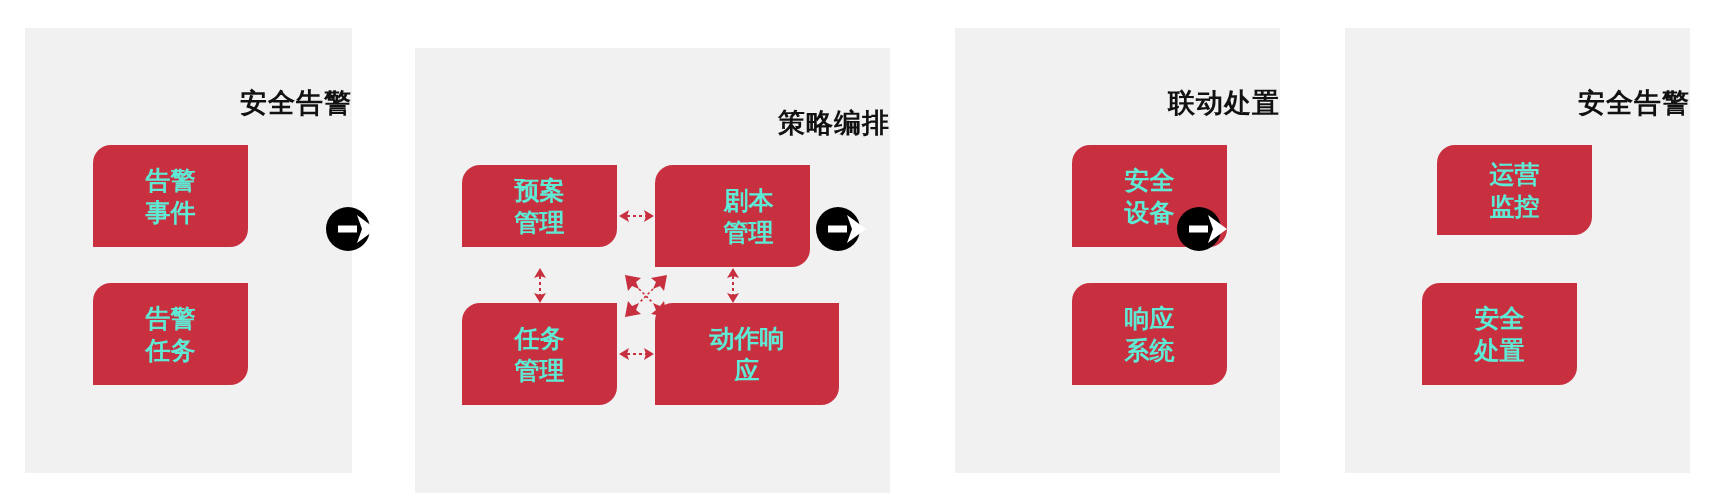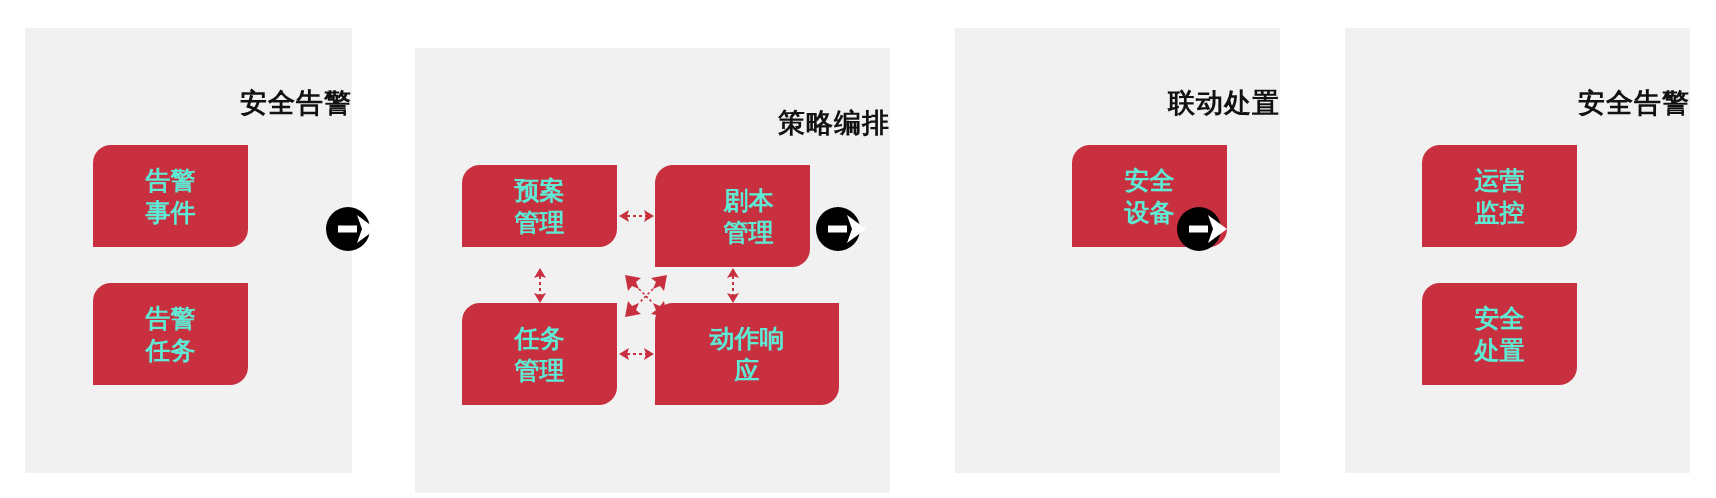--- a/index.html
+++ b/index.html
@@ -182,34 +182,40 @@
   <div class="panel" style="left:955px;width:325px;padding-left:24px;">
     <div class="panel-title">联动处置</div>
 
     <div class="card" style="left:117px;top:117px;width:155px;height:102px;">
       <div>
         <span>安全</span>
         <span>设备</span>
       </div>
     </div>
 
+    <div class="card" style="left:117px;top:255px;width:155px;height:102px;">
+      <div>
+        <span>响应</span>
+        <span>系统</span>
+      </div>
+    </div>
   </div>
 
   <div class="connector" style="left:1177px;top:207px;">
     <div class="disc"></div>
     <svg width="56" height="44" viewBox="0 0 56 44">
       <path d="M12 22 H31" stroke="#ffffff" stroke-width="7" fill="none"></path>
       <path d="M31 8 L50 22 L31 36 L36 22 Z" fill="#ffffff"></path>
     </svg>
   </div>
 
   <div class="panel" style="left:1345px;width:345px;">
     <div class="panel-title">安全告警</div>
 
-    <div class="card" style="left:-44px;top:117px;width:155px;height:102px;left:auto;right:113px;margin-left:7px;">
+    <div class="card" style="left:-44px;top:117px;width:155px;height:90px;left:auto;right:98px;margin-left:7px;">
       <div>
         <span>运营</span>
         <span>监控</span>
       </div>
     </div>
 
     <div class="card" style="top:255px;width:155px;height:102px;right:113px;">
       <div>
         <span>安全</span>
         <span>处置</span>

